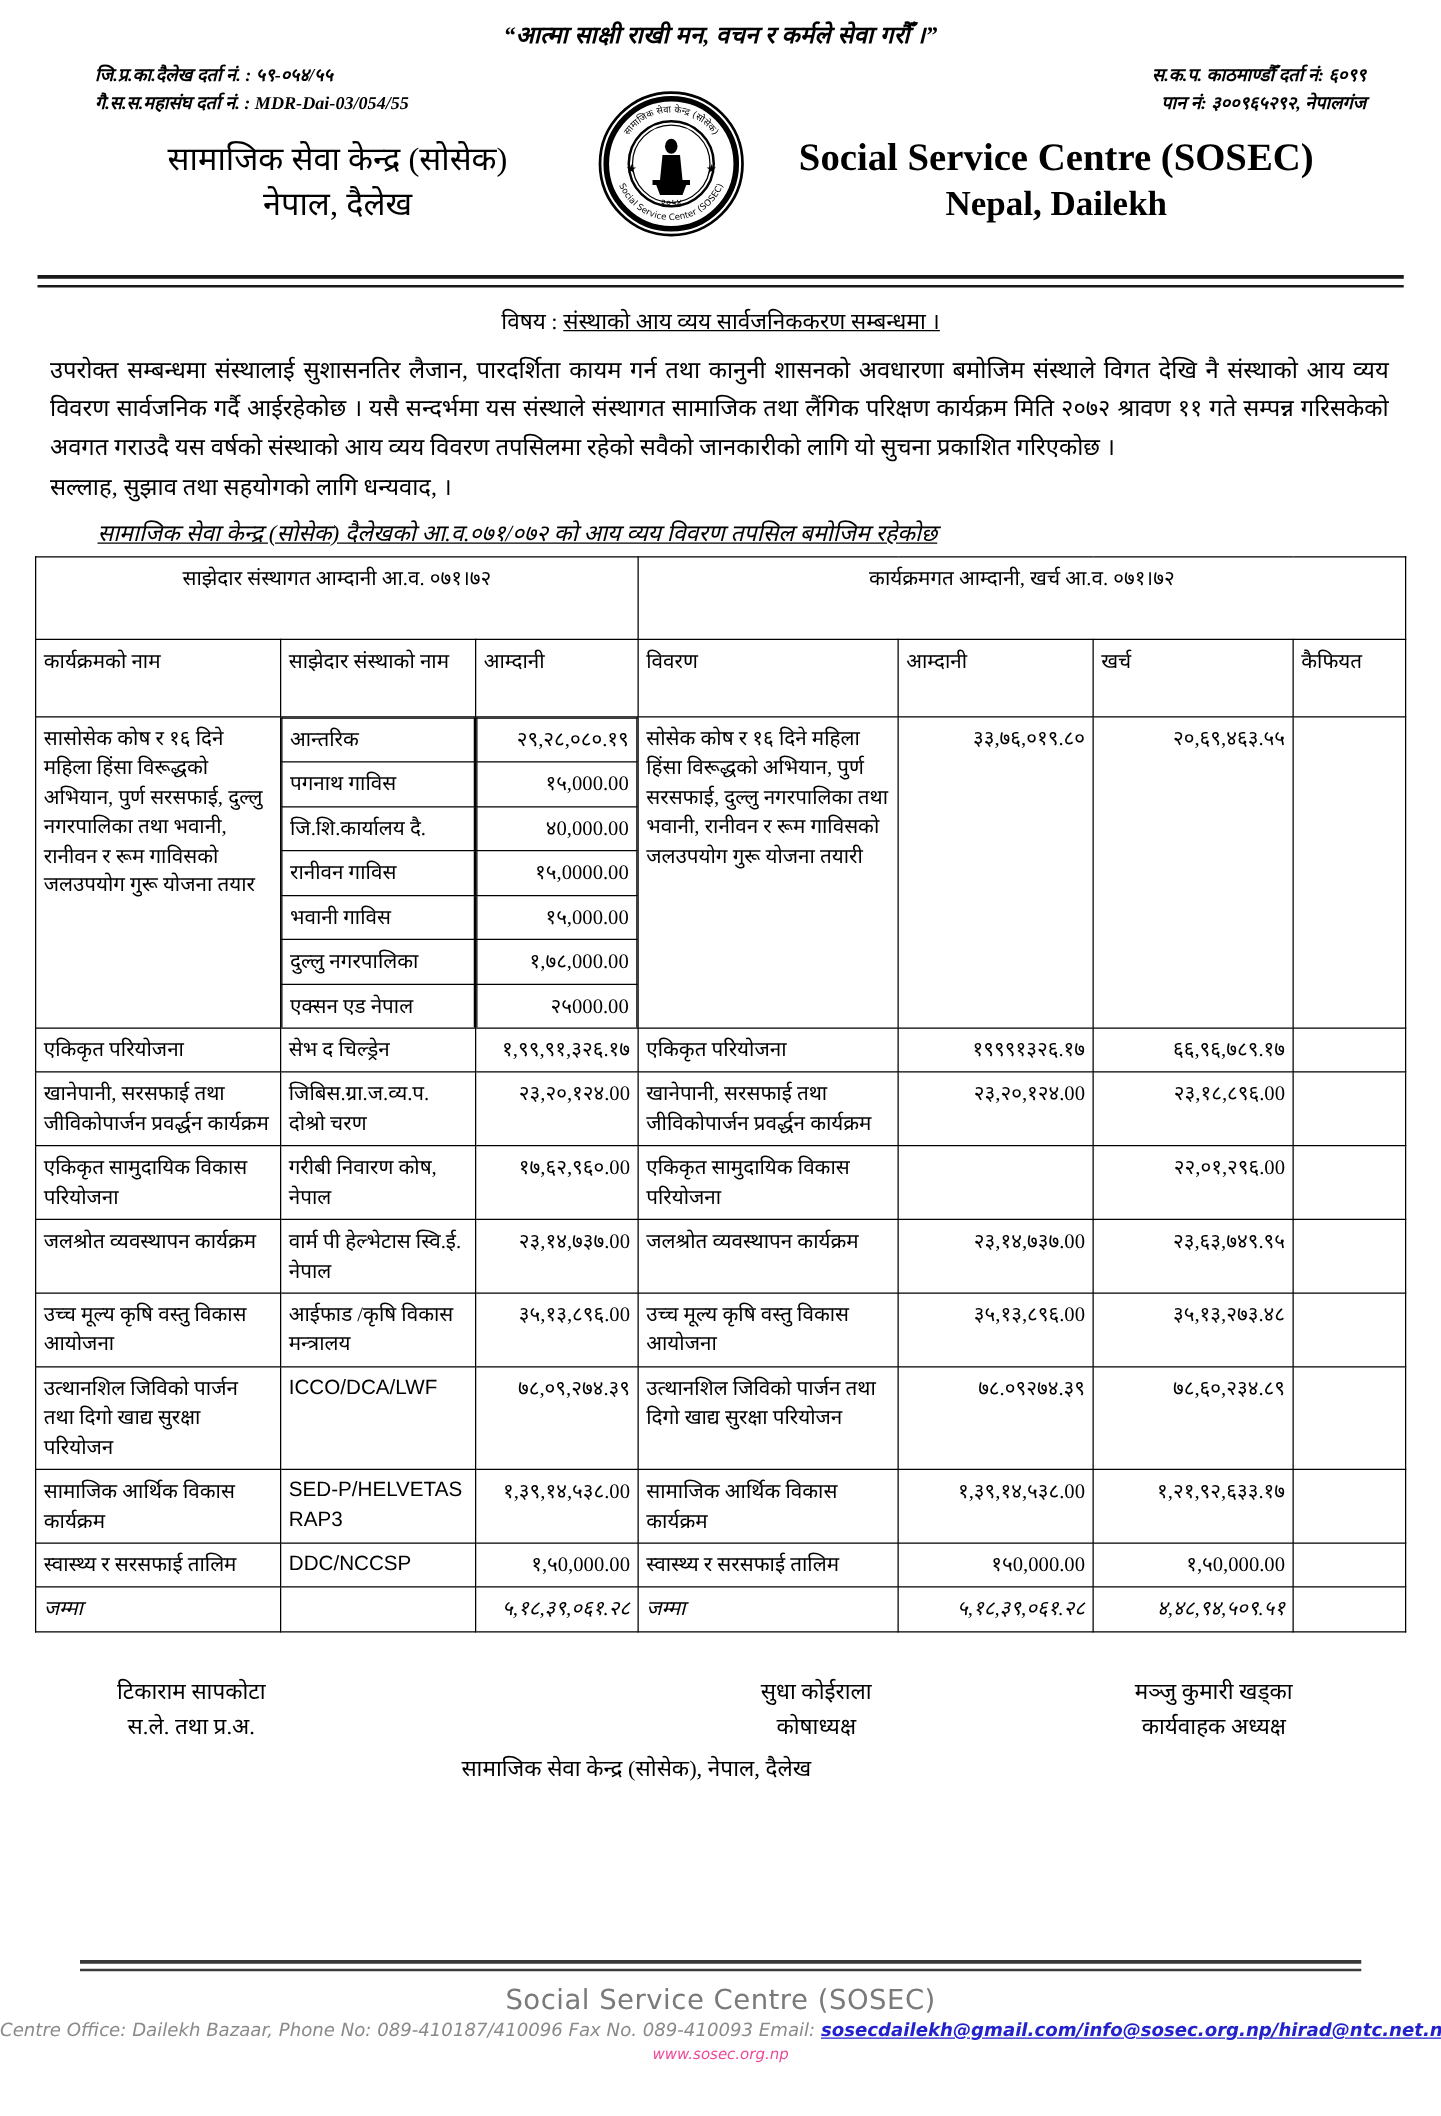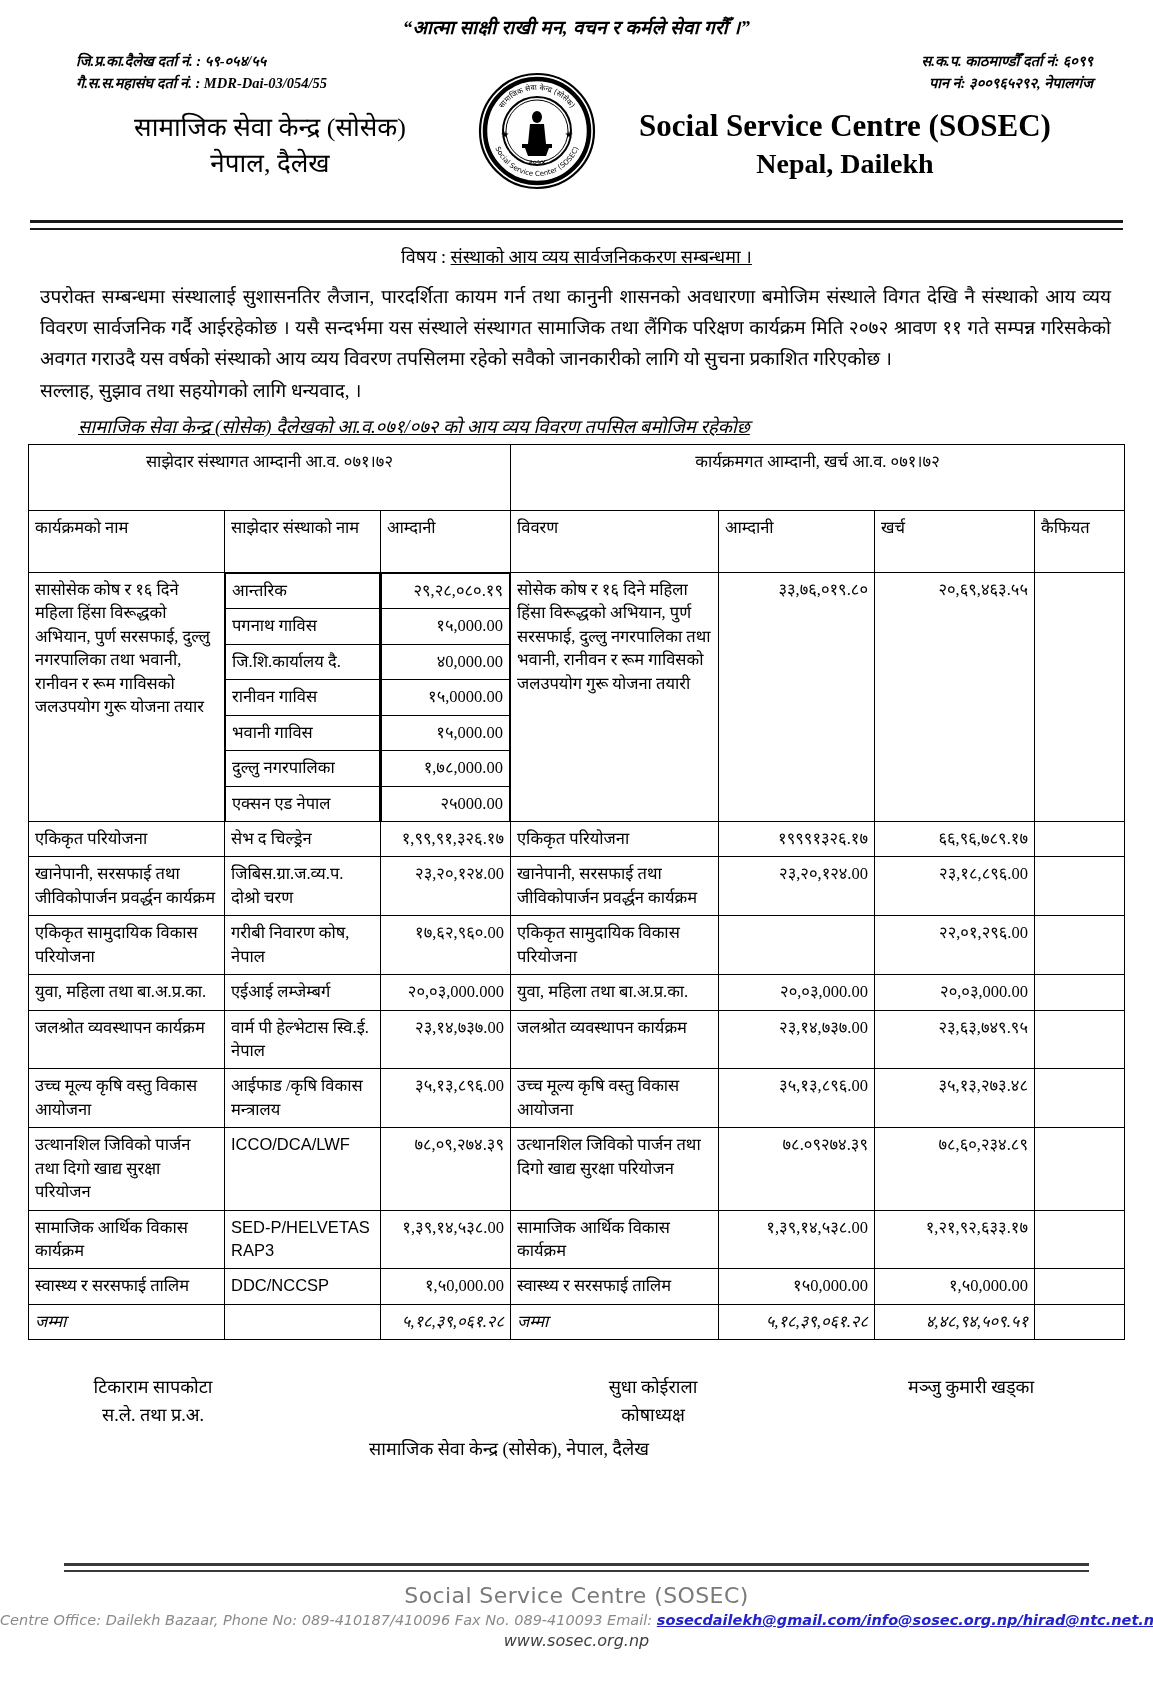--- a/index.html
+++ b/index.html
@@ -230,22 +230,22 @@
     font-family: "DejaVu Sans", sans-serif;
     white-space: nowrap;
   }
   .footer-link {
     color: #2222cc;
     text-decoration: underline;
     font-weight: bold;
   }
   .footer-web {
     margin-top: 3px;
-    font-size: 16px;
-    color: #404040;
+    font-size: 12px;
+    color: #ec4899;
     font-style: italic;
     font-family: "DejaVu Sans", sans-serif;
   }
 </style>
 </head>
 <body>
 
 <div class="page">
 
   <div class="motto">“आत्मा साक्षी राखी मन, वचन र कर्मले सेवा गरौँ ।”</div>
@@ -419,29 +419,20 @@
         <tr>
           <td class="thickL">एकिकृत सामुदायिक विकास परियोजना</td>
           <td>गरीबी निवारण कोष, नेपाल</td>
           <td class="num">१७,६२,९६०.00</td>
           <td>एकिकृत सामुदायिक विकास परियोजना</td>
           <td class="num"></td>
           <td class="num">२२,०१,२९६.00</td>
           <td class="thickR"></td>
         </tr>
         <tr>
-          <td class="thickL">युवा, महिला तथा बा.अ.प्र.का.</td>
-          <td>एईआई लम्जेम्बर्ग</td>
-          <td class="num">२०,०३,000.000</td>
-          <td>युवा, महिला तथा बा.अ.प्र.का.</td>
-          <td class="num">२०,०३,000.00</td>
-          <td class="num">२०,०३,000.00</td>
-          <td class="thickR"></td>
-        </tr>
-        <tr>
           <td class="thickL">जलश्रोत व्यवस्थापन कार्यक्रम</td>
           <td>वार्म पी हेल्भेटास स्वि.ई. नेपाल</td>
           <td class="num">२३,१४,७३७.00</td>
           <td>जलश्रोत व्यवस्थापन कार्यक्रम</td>
           <td class="num">२३,१४,७३७.00</td>
           <td class="num">२३,६३,७४९.९५</td>
           <td class="thickR"></td>
         </tr>
         <tr>
           <td class="thickL">उच्च मूल्य कृषि वस्तु विकास आयोजना</td>
@@ -497,20 +488,21 @@
     <div class="sig sig1">
       <div>टिकाराम सापकोटा</div>
       <div>स.ले. तथा प्र.अ.</div>
     </div>
     <div class="sig sig3">
       <div>सुधा कोईराला</div>
       <div>कोषाध्यक्ष</div>
     </div>
     <div class="sig sig4">
       <div>मञ्जु कुमारी खड्का</div>
+      <div>कार्यवाहक अध्यक्ष</div>
     </div>
     <div class="sig-org">सामाजिक सेवा केन्द्र (सोसेक), नेपाल, दैलेख</div>
   </div>
 
   <div class="footer">
     <div class="footer-rule"></div>
     <div class="footer-title">Social Service Centre (SOSEC)</div>
     <div class="footer-line">
       <span>Centre Office: Dailekh Bazaar, Phone No: 089-410187/410096 Fax No. 089-410093 Email:</span>
       <span class="footer-link">sosecdailekh@gmail.com/info@sosec.org.np/hirad@ntc.net.np</span>

